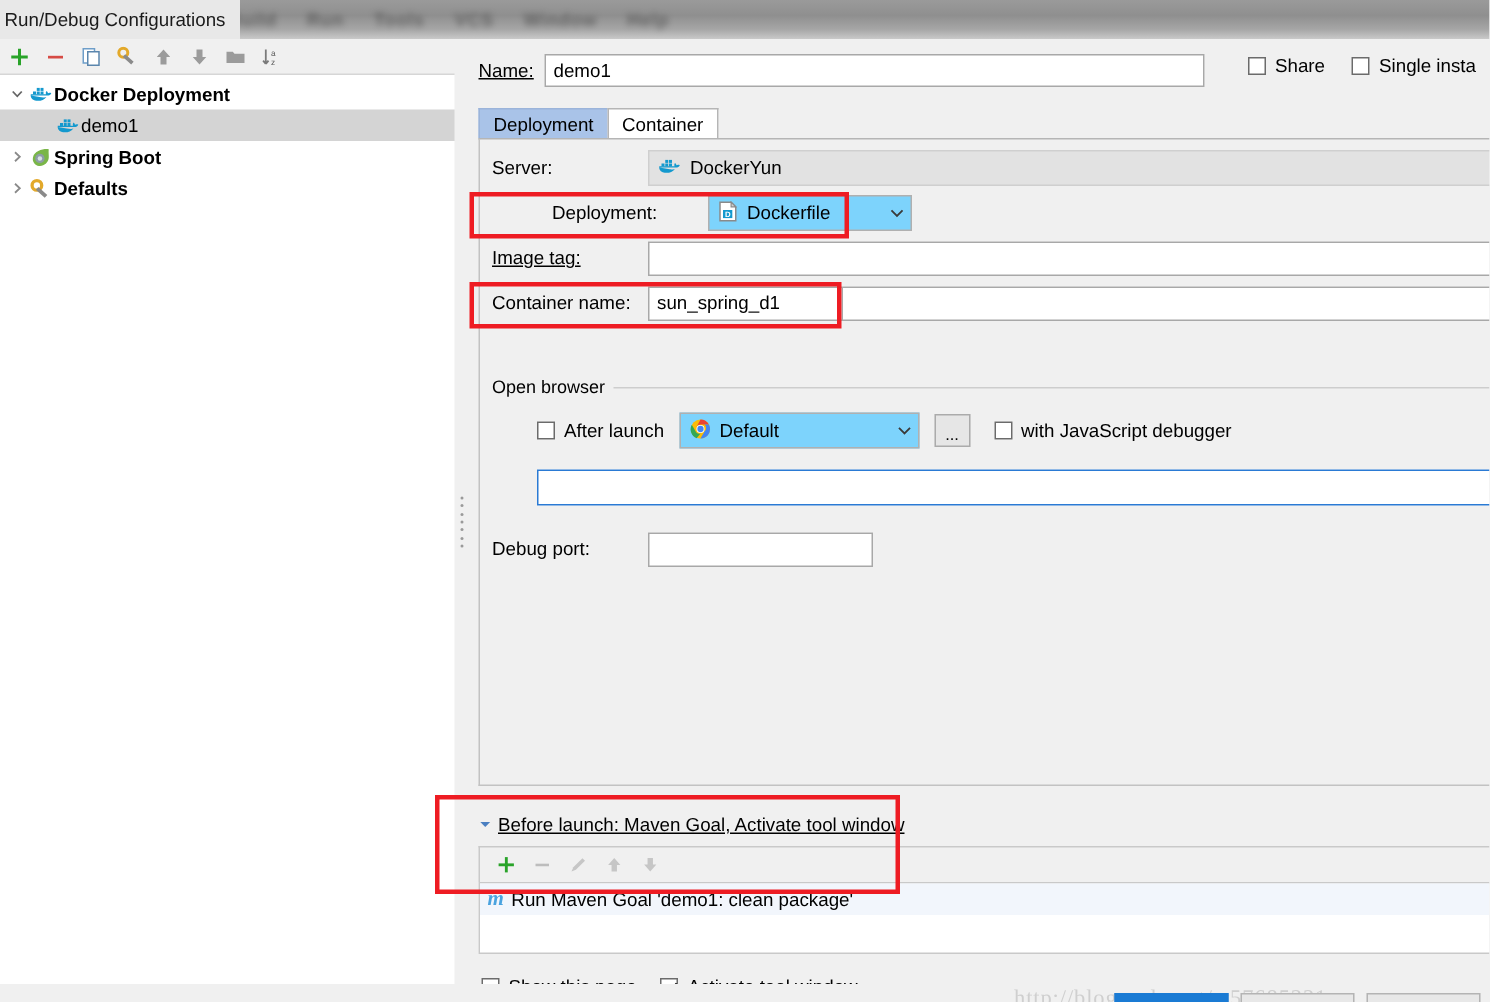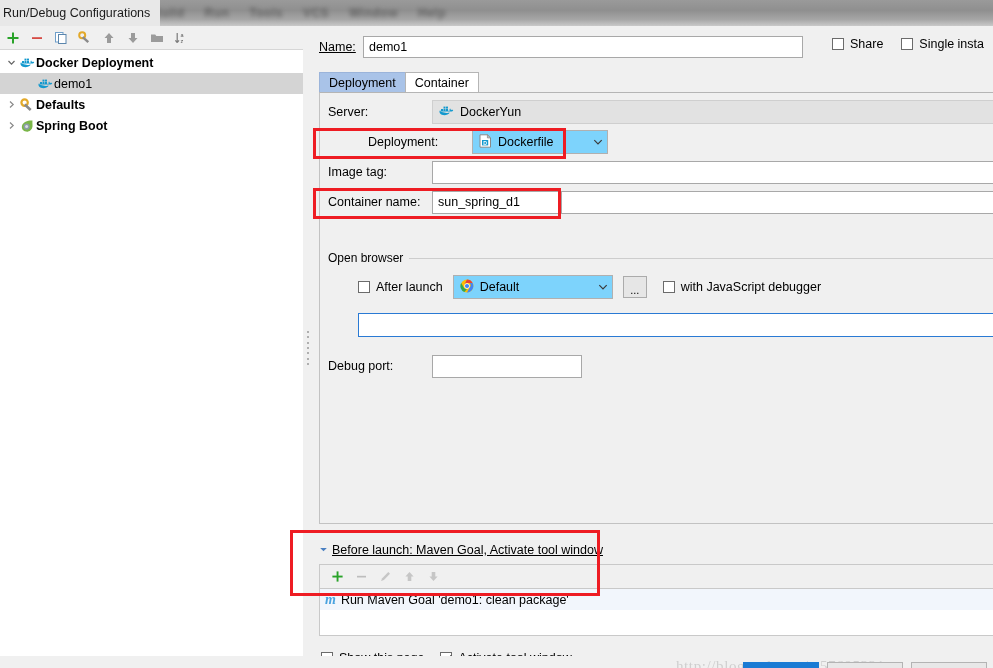--- a/index.html
+++ b/index.html
@@ -361,41 +361,41 @@
         </div>
 
         <div class="tree-row">
           <span class="tw">
             <svg width="9" height="9" viewBox="0 0 9 9">
                 <path d="M3 1.5 L6.2 4.5 L3 7.5" stroke="#8a8a8a" stroke-width="1.2" fill="none"></path>
               </svg>
           </span>
           <span class="tree-icon">
             <svg width="15" height="14" viewBox="0 0 15 14">
-              <circle cx="4.6" cy="4.6" r="3.2" fill="none" stroke="#e3a92a" stroke-width="2.2"></circle>
-              <rect x="5.6" y="5.6" width="8" height="2.6" fill="#8a8a8a" transform="rotate(42 5.6 5.6)"></rect>
-            </svg>
-          </span>
-          <span class="tree-label grp">Defaults</span>
+              <path d="M12.5 1.5C9 1 3 2.5 2 6.8c-.7 3 1.3 5.5 4 5.8 3.2.4 6-1.8 6.5-5.2.2-1.6-.3-4-0-5.9Z" fill="#7ab648"></path>
+              <circle cx="6.6" cy="7.6" r="3.1" fill="#8d9da6"></circle>
+              <circle cx="6.6" cy="7.6" r="1.5" fill="#d8dfe3"></circle>
+            </svg>
+          </span>
+          <span class="tree-label grp">Spring Boot</span>
         </div>
 
         <div class="tree-row">
           <span class="tw">
             <svg width="9" height="9" viewBox="0 0 9 9">
                 <path d="M3 1.5 L6.2 4.5 L3 7.5" stroke="#8a8a8a" stroke-width="1.2" fill="none"></path>
               </svg>
           </span>
           <span class="tree-icon">
             <svg width="15" height="14" viewBox="0 0 15 14">
-              <path d="M12.5 1.5C9 1 3 2.5 2 6.8c-.7 3 1.3 5.5 4 5.8 3.2.4 6-1.8 6.5-5.2.2-1.6-.3-4-0-5.9Z" fill="#7ab648"></path>
-              <circle cx="6.6" cy="7.6" r="3.1" fill="#8d9da6"></circle>
-              <circle cx="6.6" cy="7.6" r="1.5" fill="#d8dfe3"></circle>
-            </svg>
-          </span>
-          <span class="tree-label grp">Spring Boot</span>
+              <circle cx="4.6" cy="4.6" r="3.2" fill="none" stroke="#e3a92a" stroke-width="2.2"></circle>
+              <rect x="5.6" y="5.6" width="8" height="2.6" fill="#8a8a8a" transform="rotate(42 5.6 5.6)"></rect>
+            </svg>
+          </span>
+          <span class="tree-label grp">Defaults</span>
         </div>
 
       </div>
     </div>
 
     <div class="splitter">
       <div class="grip">
         <i></i>
           <i></i>
           <i></i>
@@ -462,21 +462,21 @@
             <span>Dockerfile</span>
             <span class="arrow">
               <svg width="10" height="8" viewBox="0 0 10 8">
                   <path d="M1.3 2.2 L5 6 L8.7 2.2" stroke="#3a3a3a" stroke-width="1.2" fill="none"></path>
                 </svg>
             </span>
           </div>
         </div>
 
         <div class="frow" style="top:64px;">
-          <span class="flabel" style="width:112px; padding-left:8px;">Image tag:</span>
+          <span class="flabel" style="width:112px; padding-left:8px;text-decoration:underline;">Image tag:</span>
           <div class="txt-field" style="width:580px;"></div>
         </div>
 
         <div class="frow" style="top:94px;">
           <span class="flabel" style="width:112px; padding-left:8px;">Container name:</span>
           <div class="txt-field" style="width:130px;">sun_spring_d1</div>
           <div class="txt-field" style="width:448px; border-left:none;"></div>
         </div>
 
         <div class="groupbox">

